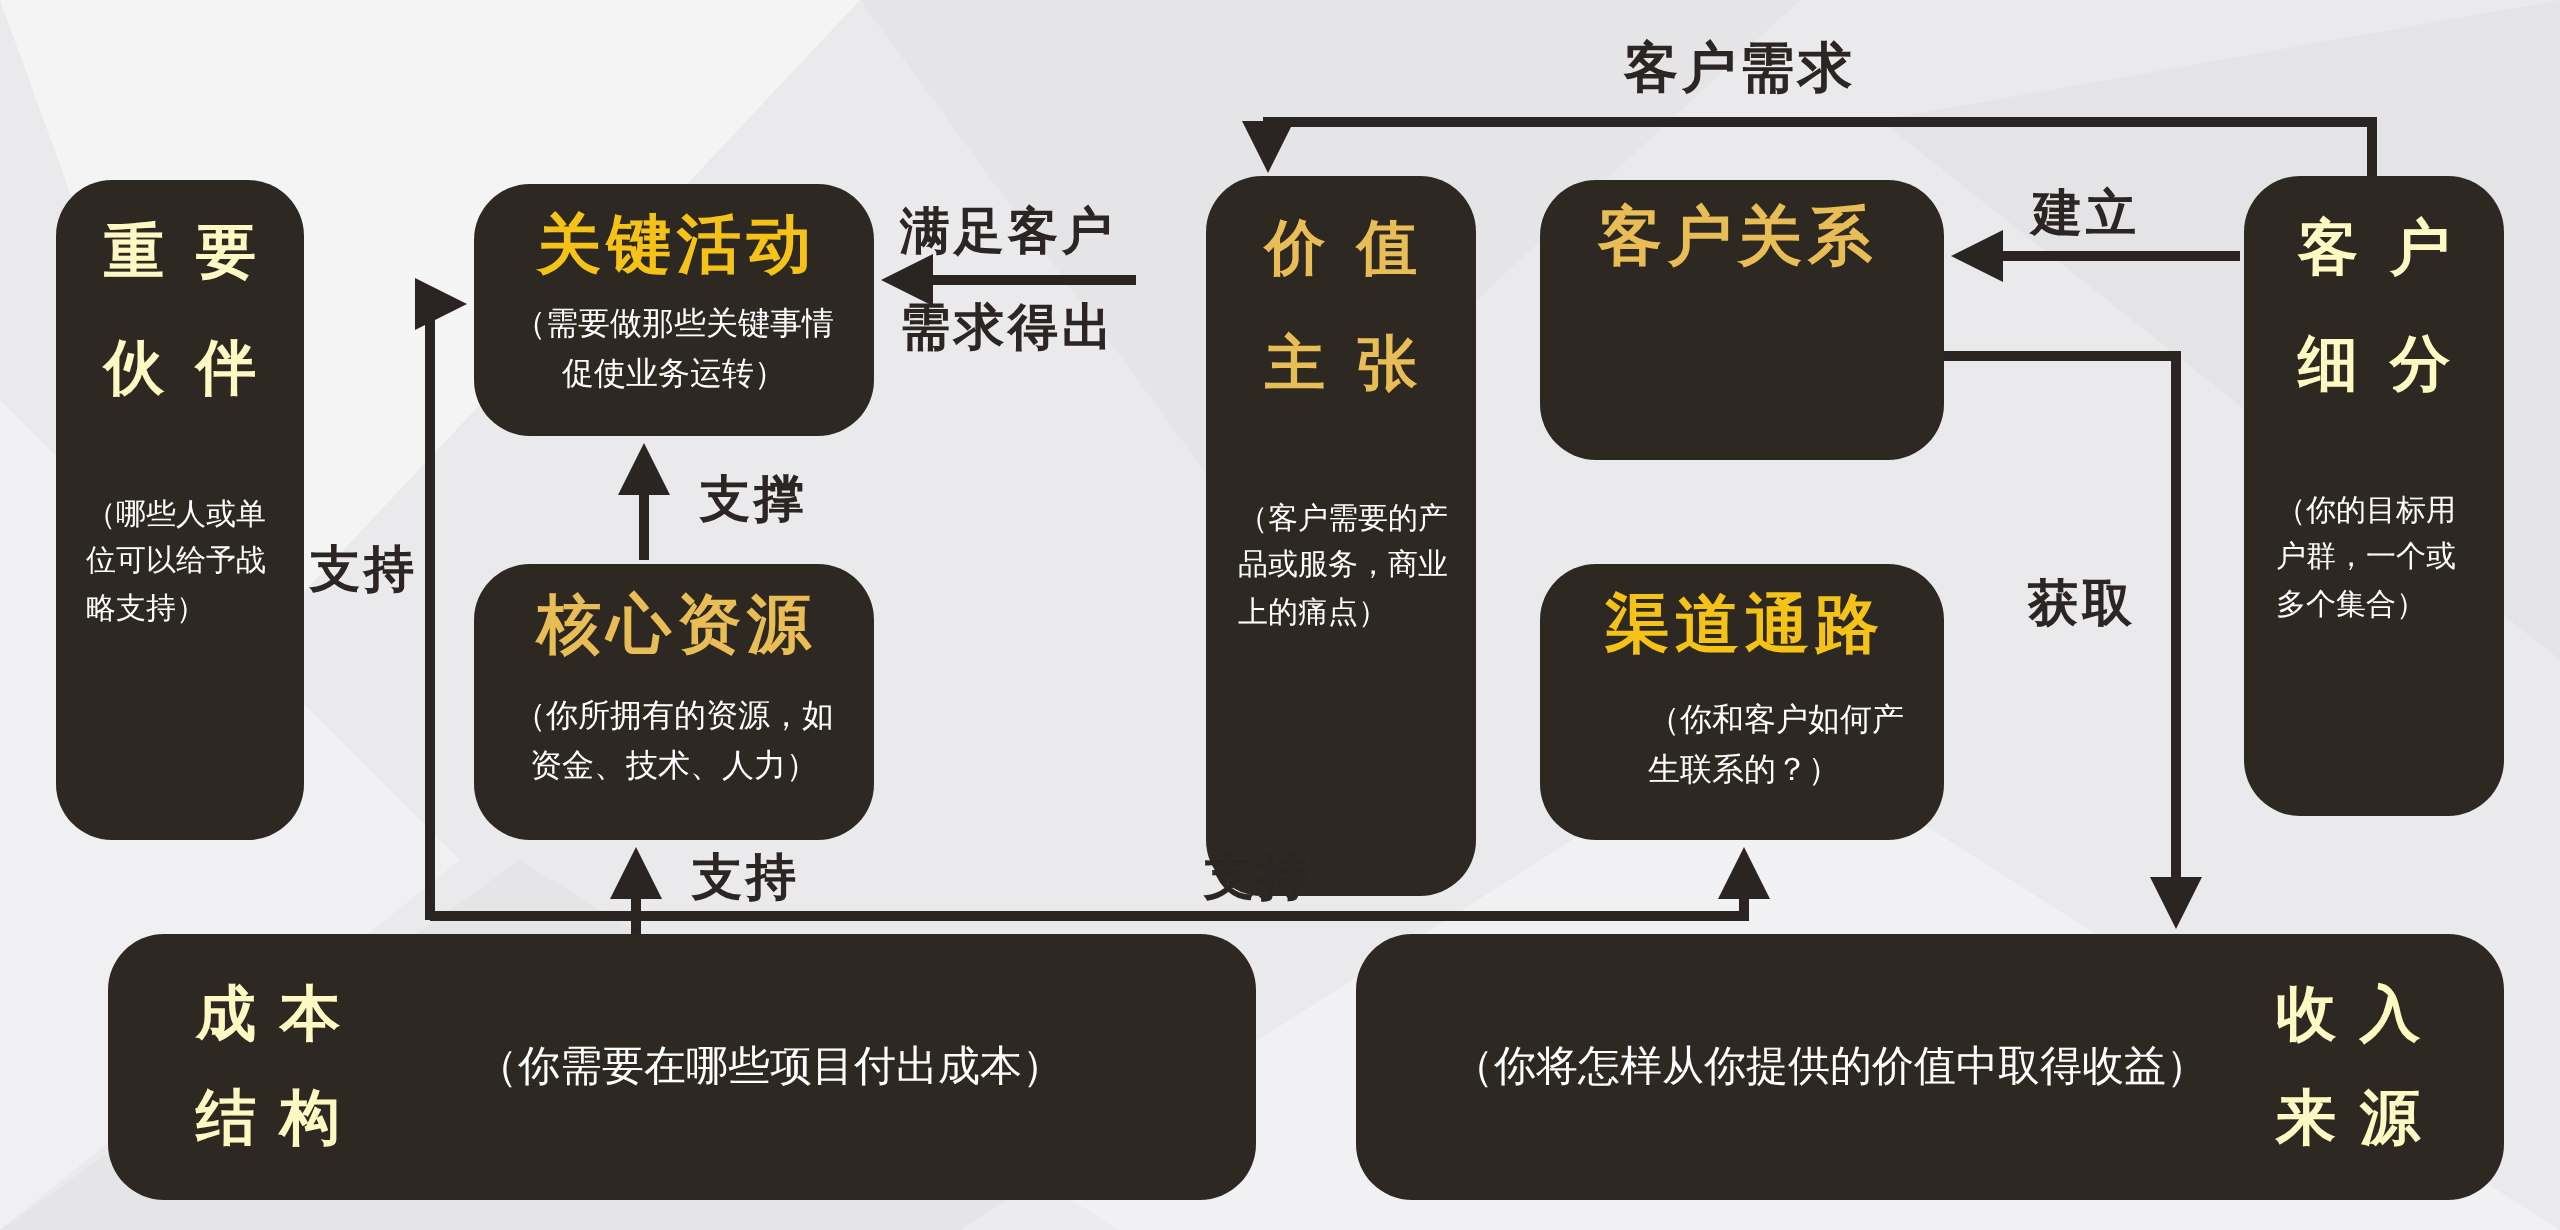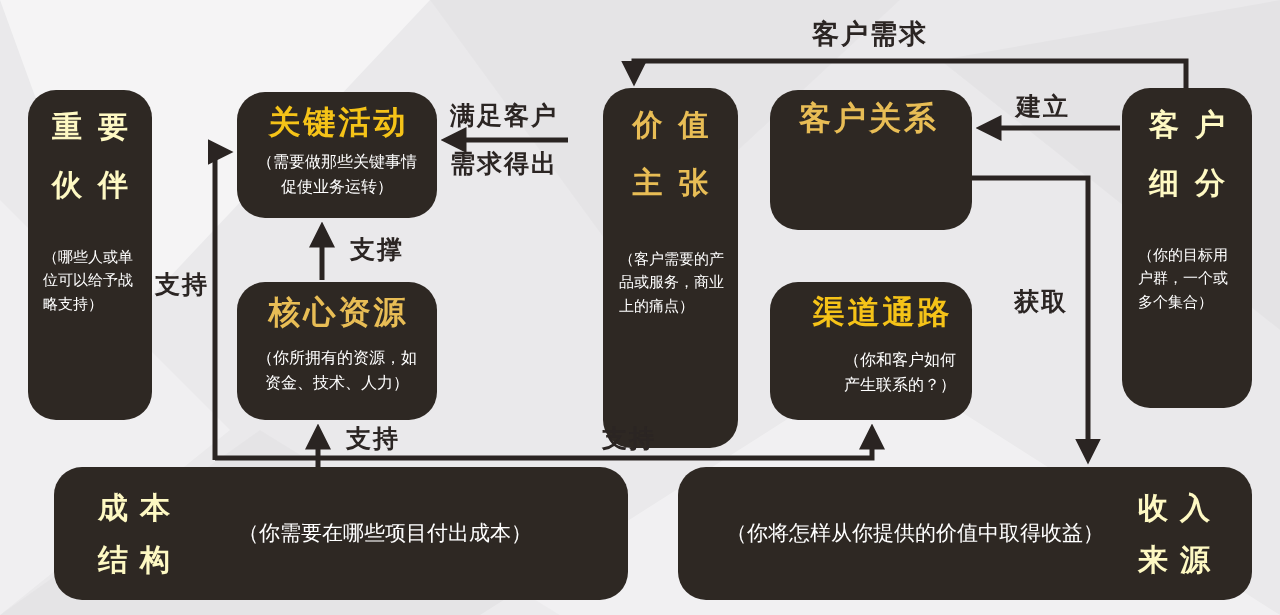--- a/index.html
+++ b/index.html
@@ -81,21 +81,21 @@
 <div class="box" style="left:570px;top:88px;width:135px;height:360px;padding-top:22px;margin-left:33px;">
   <div class="title-line gold">价值</div>
   <div class="title-line gold" style="margin-top:28px;">主张</div>
   <div class="sub" style="padding:50px 14px 0 16px;text-align:left;">（客户需要的产品或服务，商业上的痛点）</div>
 </div>
 
 <div class="box" style="left:770px;top:90px;width:202px;height:140px;padding-top:12px;">
   <div class="htitle gold" style="text-align:left;padding-left:26px;">客户关系</div>
 </div>
 
-<div class="box" style="left:770px;top:282px;width:202px;height:138px;padding-top:14px;padding-left:20px;">
+<div class="box" style="left:770px;top:282px;width:202px;height:138px;padding-top:14px;">
   <div class="htitle">渠道通路</div>
   <div class="sub" style="padding:20px 16px 0 22px;text-align:left;font-size:16px;margin-left:32px;">（你和客户如何产生联系的？）</div>
 </div>
 
 <div class="box" style="left:1122px;top:88px;width:130px;height:320px;padding-top:22px;">
   <div class="title-line">客户</div>
   <div class="title-line" style="margin-top:28px;">细分</div>
   <div class="sub" style="padding:46px 12px 0 16px;text-align:left;">（你的目标用户群，一个或多个集合）</div>
 </div>
 

